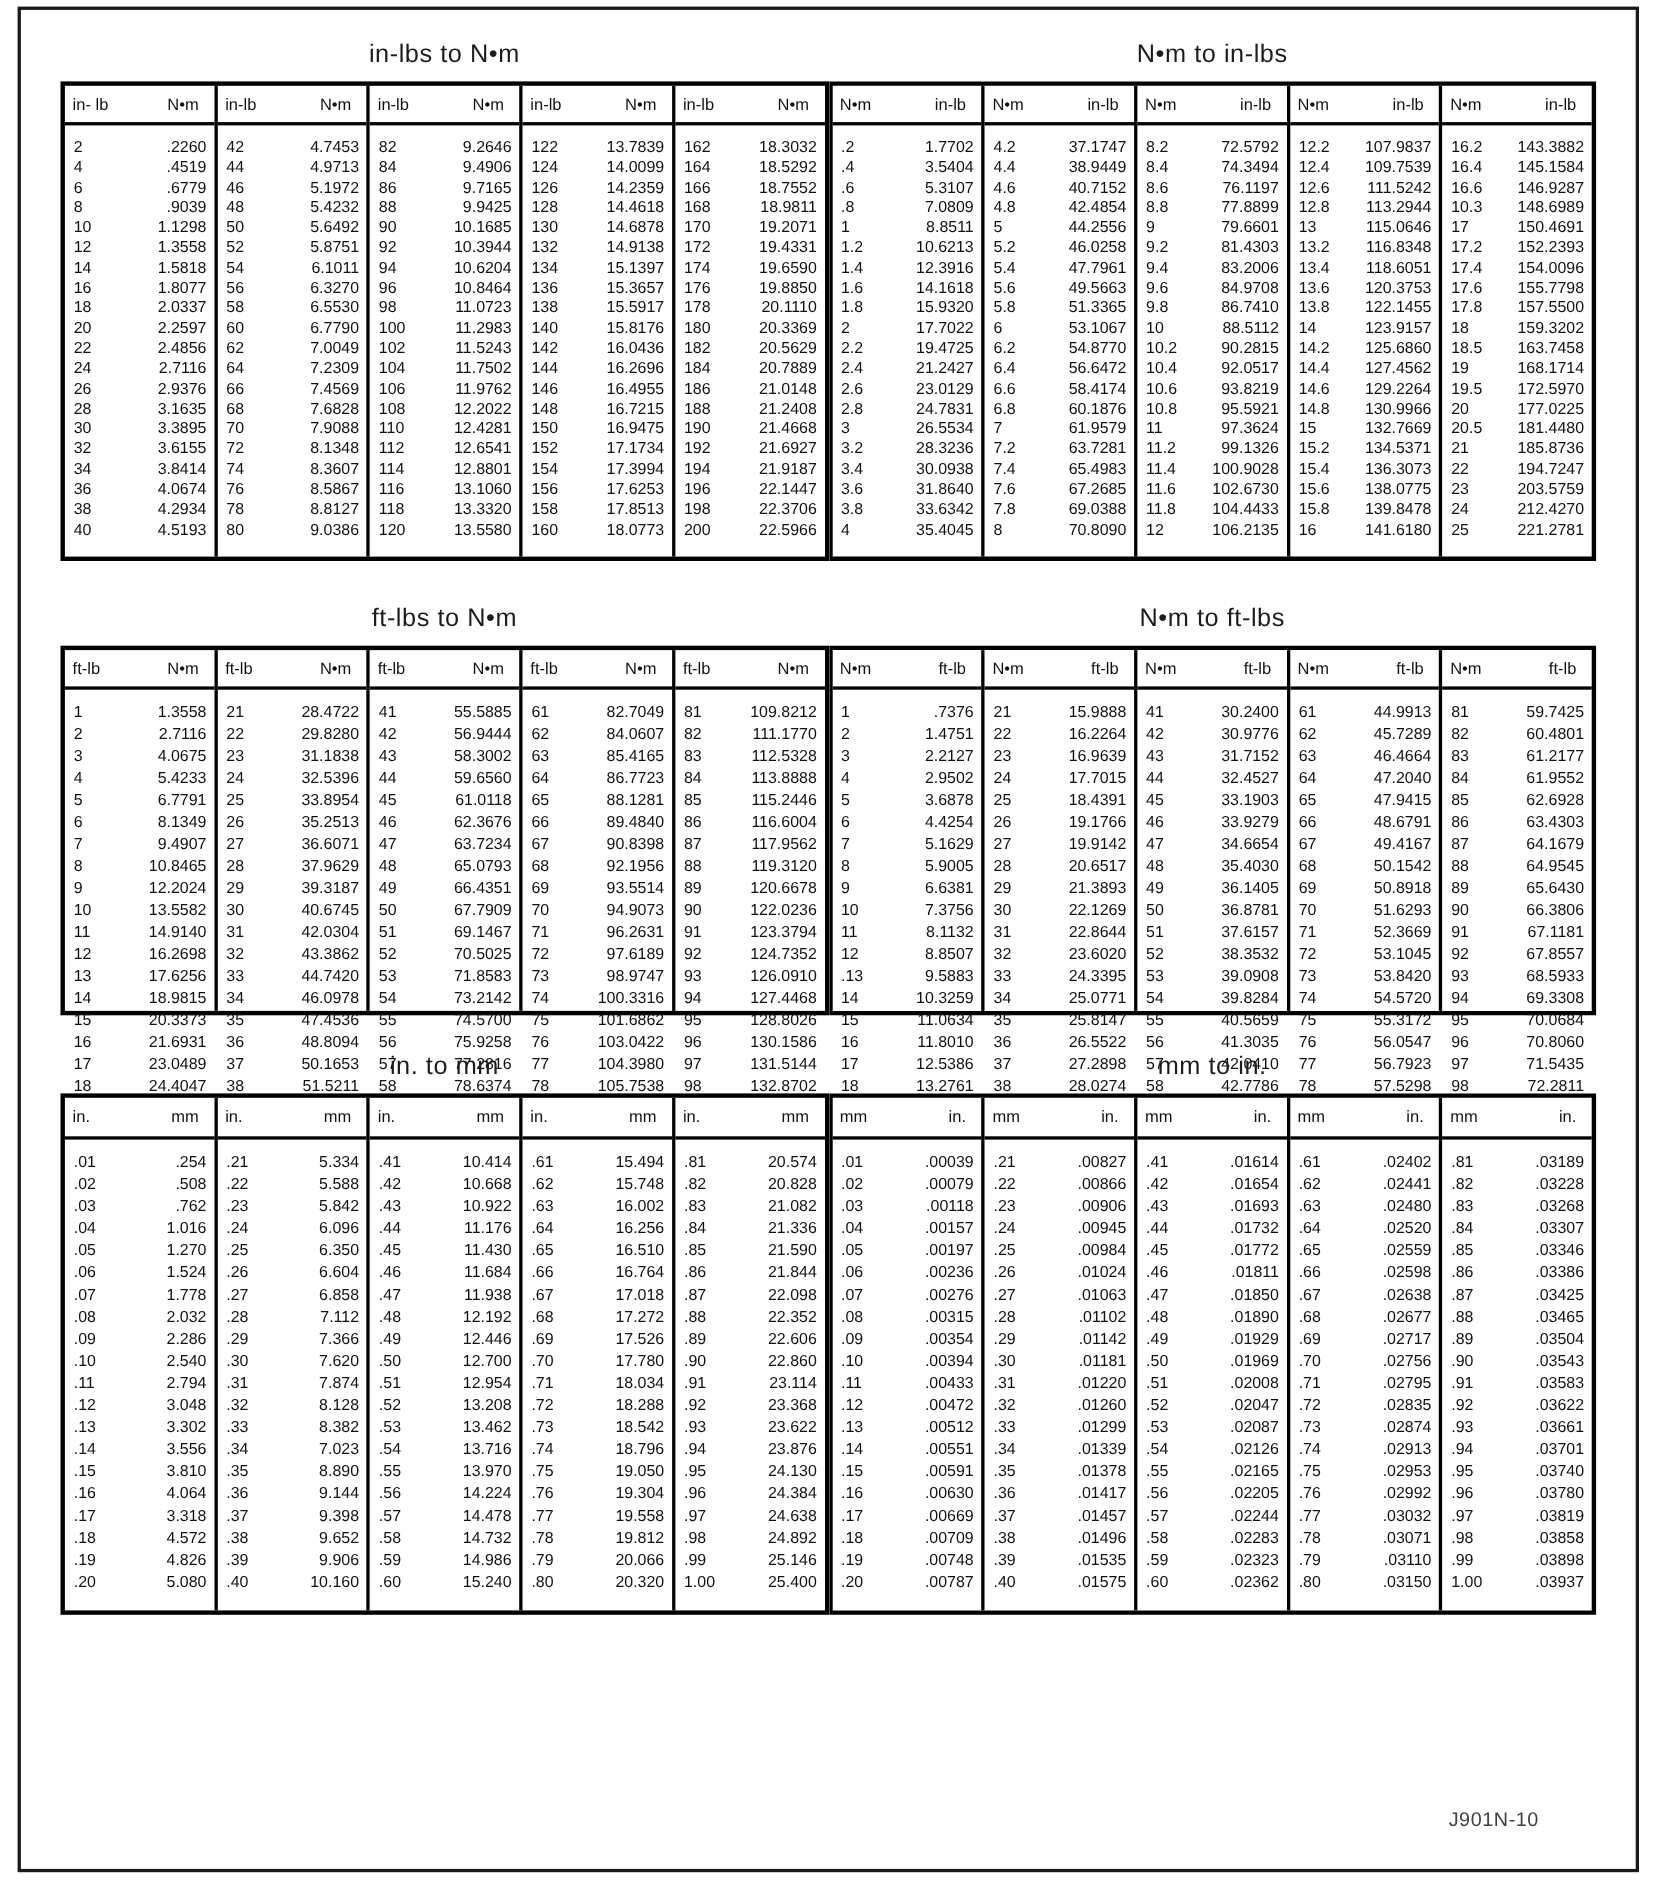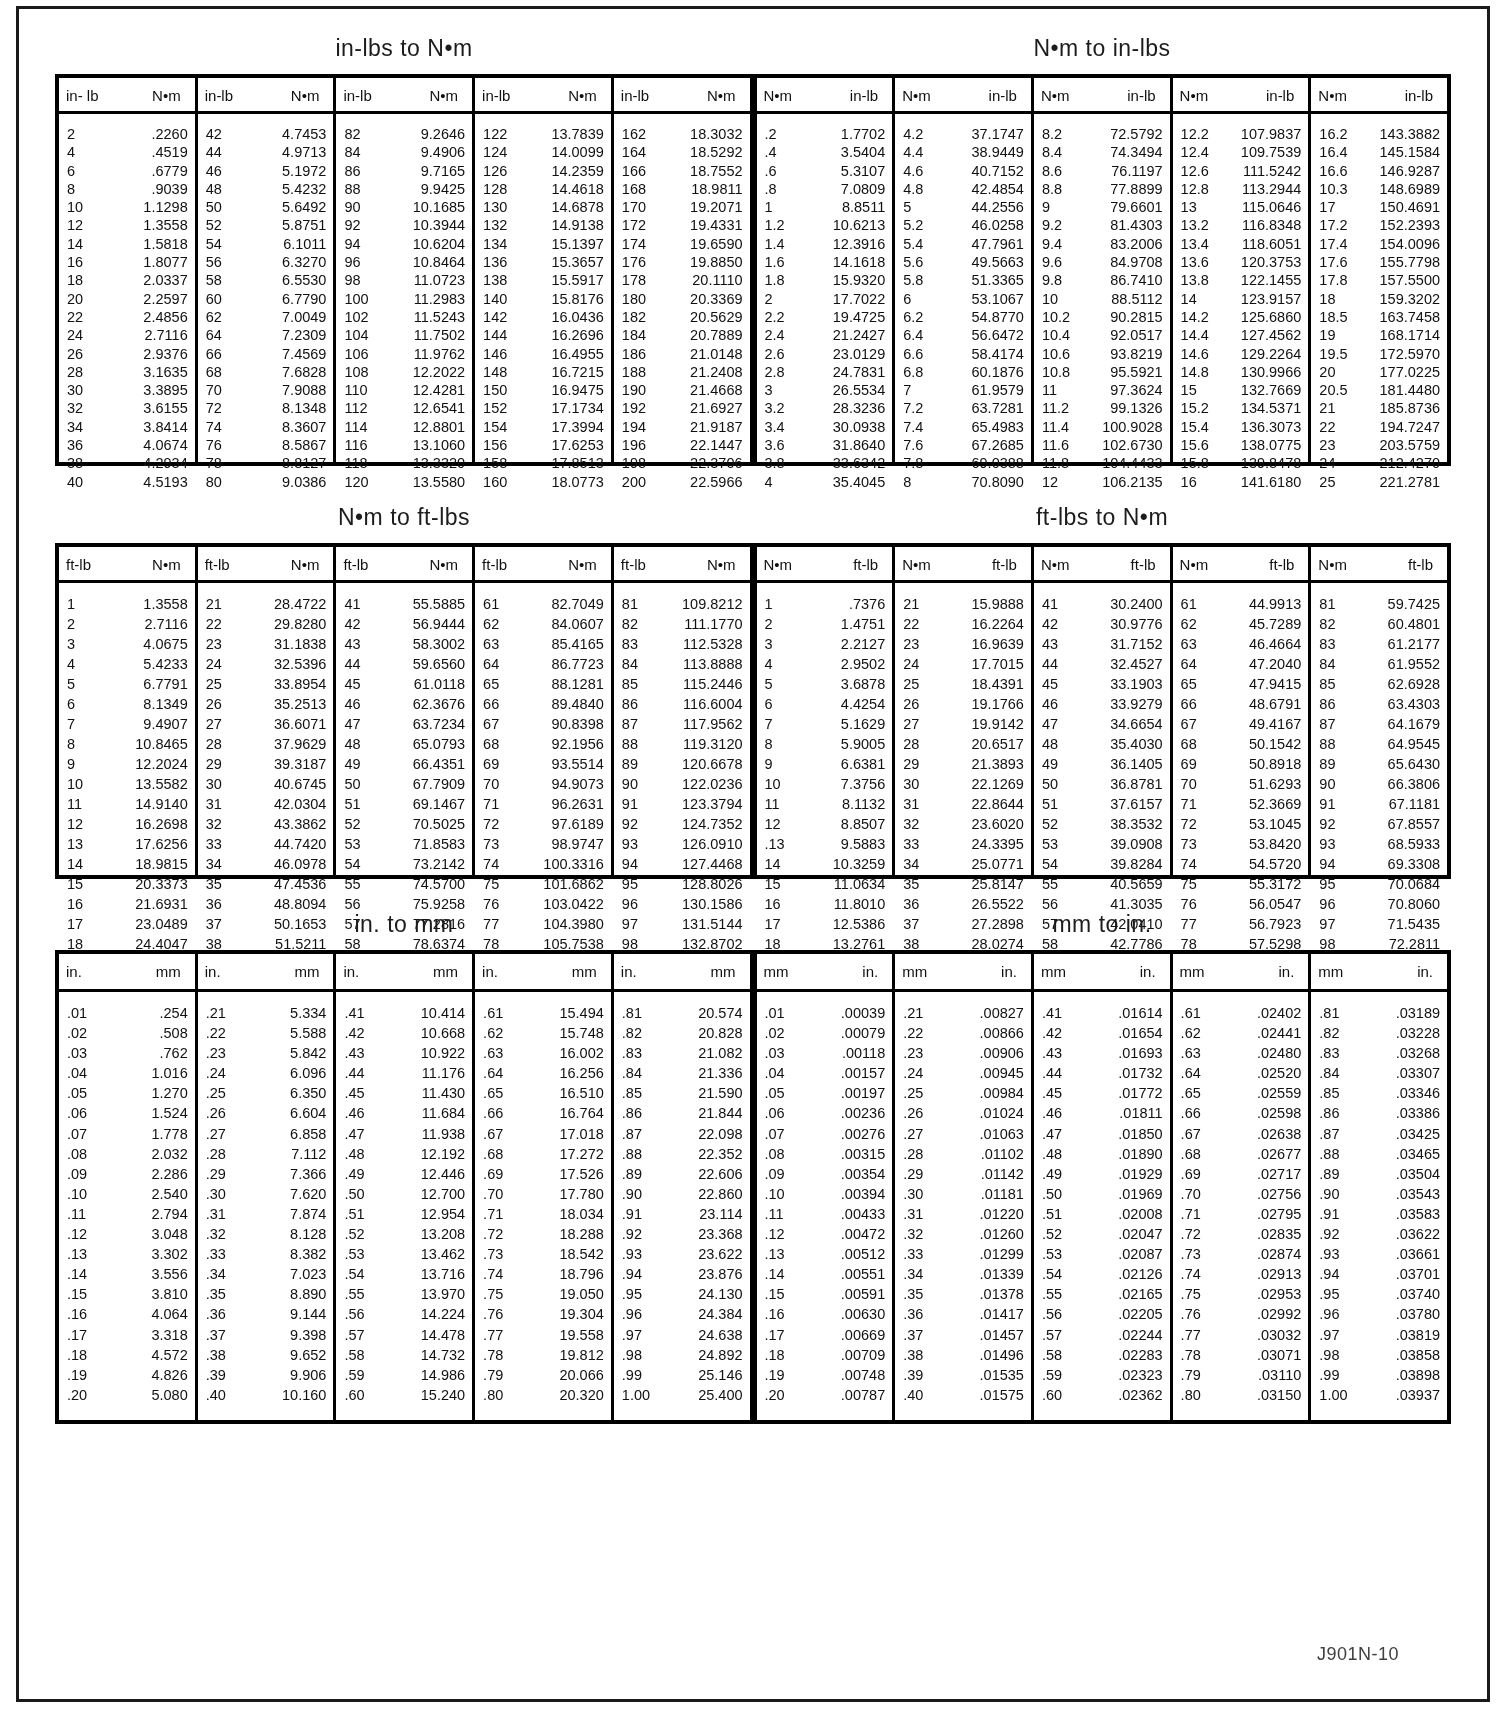--- a/index.html
+++ b/index.html
@@ -12,21 +12,21 @@
   .tables{display:flex;}
   .ctable{flex:1;display:flex;border:4px solid #000;box-sizing:border-box;background:#fff;}
   .ctable + .ctable{border-left-width:3px;}
   .pair{flex:1;display:flex;flex-direction:column;border-left:3px solid #000;min-width:0;}
   .pair:first-child{border-left:none;}
   .pair-head{display:flex;justify-content:space-between;align-items:flex-end;border-bottom:3px solid #000;font-size:15px;padding:9px 14px 7px 7px;white-space:nowrap;}
   .rows{padding:11px 0 6px 0;}
   .row{display:flex;white-space:nowrap;}
   .c1{padding-left:8px;min-width:34%;text-align:left;}
   .c2{flex:1;text-align:right;padding-right:7px;}
-  .band1 .ctable{height:392px;}
+  .band1 .ctable{height:436px;}
   .band1 .row{height:18.3px;line-height:18.3px;font-size:14.5px;}
   .band2 .ctable{height:336px;}
   .band2 .row{height:20px;line-height:20px;font-size:14.5px;}
   .band3 .ctable{height:474px;}
   .band3 .row{height:20.1px;line-height:20.1px;font-size:14.5px;}
   .band2{margin-top:34px;}
   .band3{margin-top:28px;}
   .band3 .pair-head{padding-bottom:9px;}
   .footer{position:absolute;right:88px;bottom:34px;font-size:18px;letter-spacing:.5px;color:#404040;}
 </style>
@@ -924,22 +924,22 @@
                   <span class="c2">221.2781</span>
                 </div>
               </div>
             </div>
           </div>
       </div>
     </div>
 
     <div class="band band2">
       <div class="titles">
+        <div class="table-title">ft-lbs to N•m</div>
         <div class="table-title">N•m to ft-lbs</div>
-        <div class="table-title">ft-lbs to N•m</div>
       </div>
       <div class="tables">
         <div class="ctable">
             <div class="pair">
               <div class="pair-head">
                 <span class="h1">ft-lb</span>
                 <span class="h2">N•m</span>
               </div>
               <div class="rows">
                 <div class="row">

